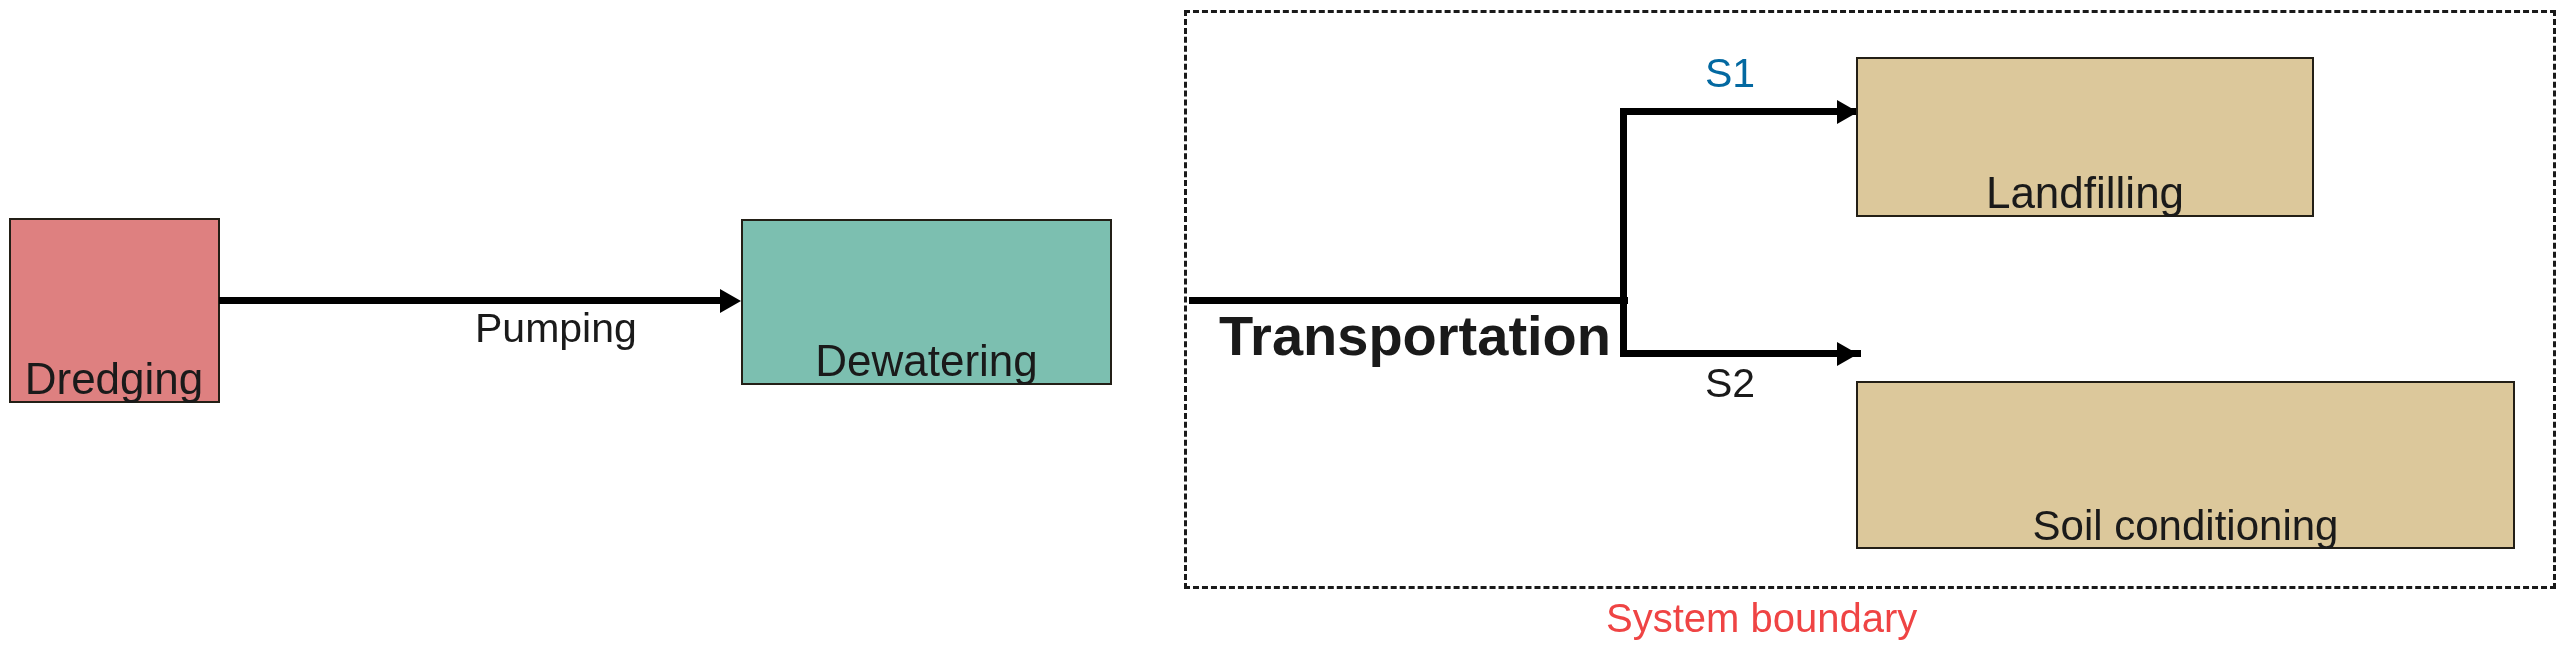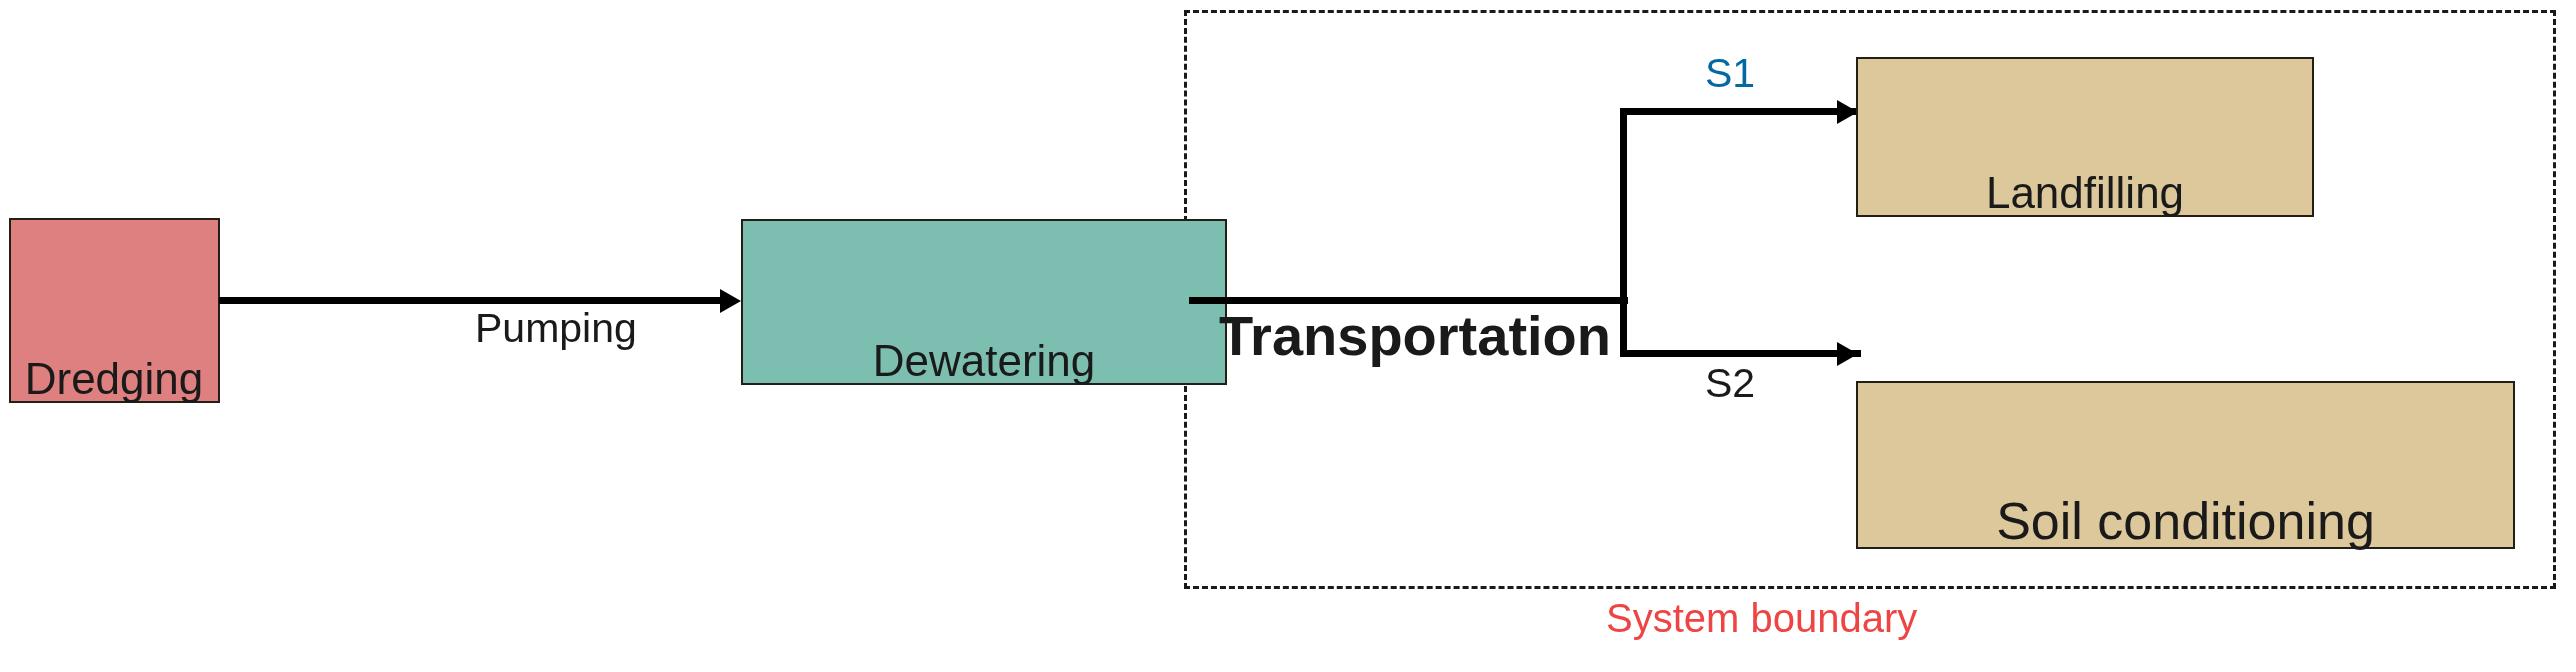--- a/index.html
+++ b/index.html
@@ -30,40 +30,40 @@
     left: 8.5px;
     top: 218px;
     width: 211px;
     height: 185px;
     background: #de8080;
     font-size: 44px;
   }
   #node-dewatering {
     left: 741px;
     top: 219px;
-    width: 486px;
+    width: 371px;
     height: 166px;
     background: #7cbfb0;
     font-size: 44px;
   }
   #node-landfilling {
     left: 1856px;
     top: 57px;
     width: 458px;
     height: 160px;
     background: #dcc89b;
     font-size: 44px;
   }
   #node-soil-conditioning {
     left: 1856px;
     top: 381px;
     width: 659px;
     height: 168px;
     background: #dcc89b;
-    font-size: 52px;
+    font-size: 42px;
   }
 
   
   #system-boundary-box {
     position: absolute;
     left: 1184px;
     top: 10px;
     width: 1372px;
     height: 579px;
     box-sizing: border-box;

